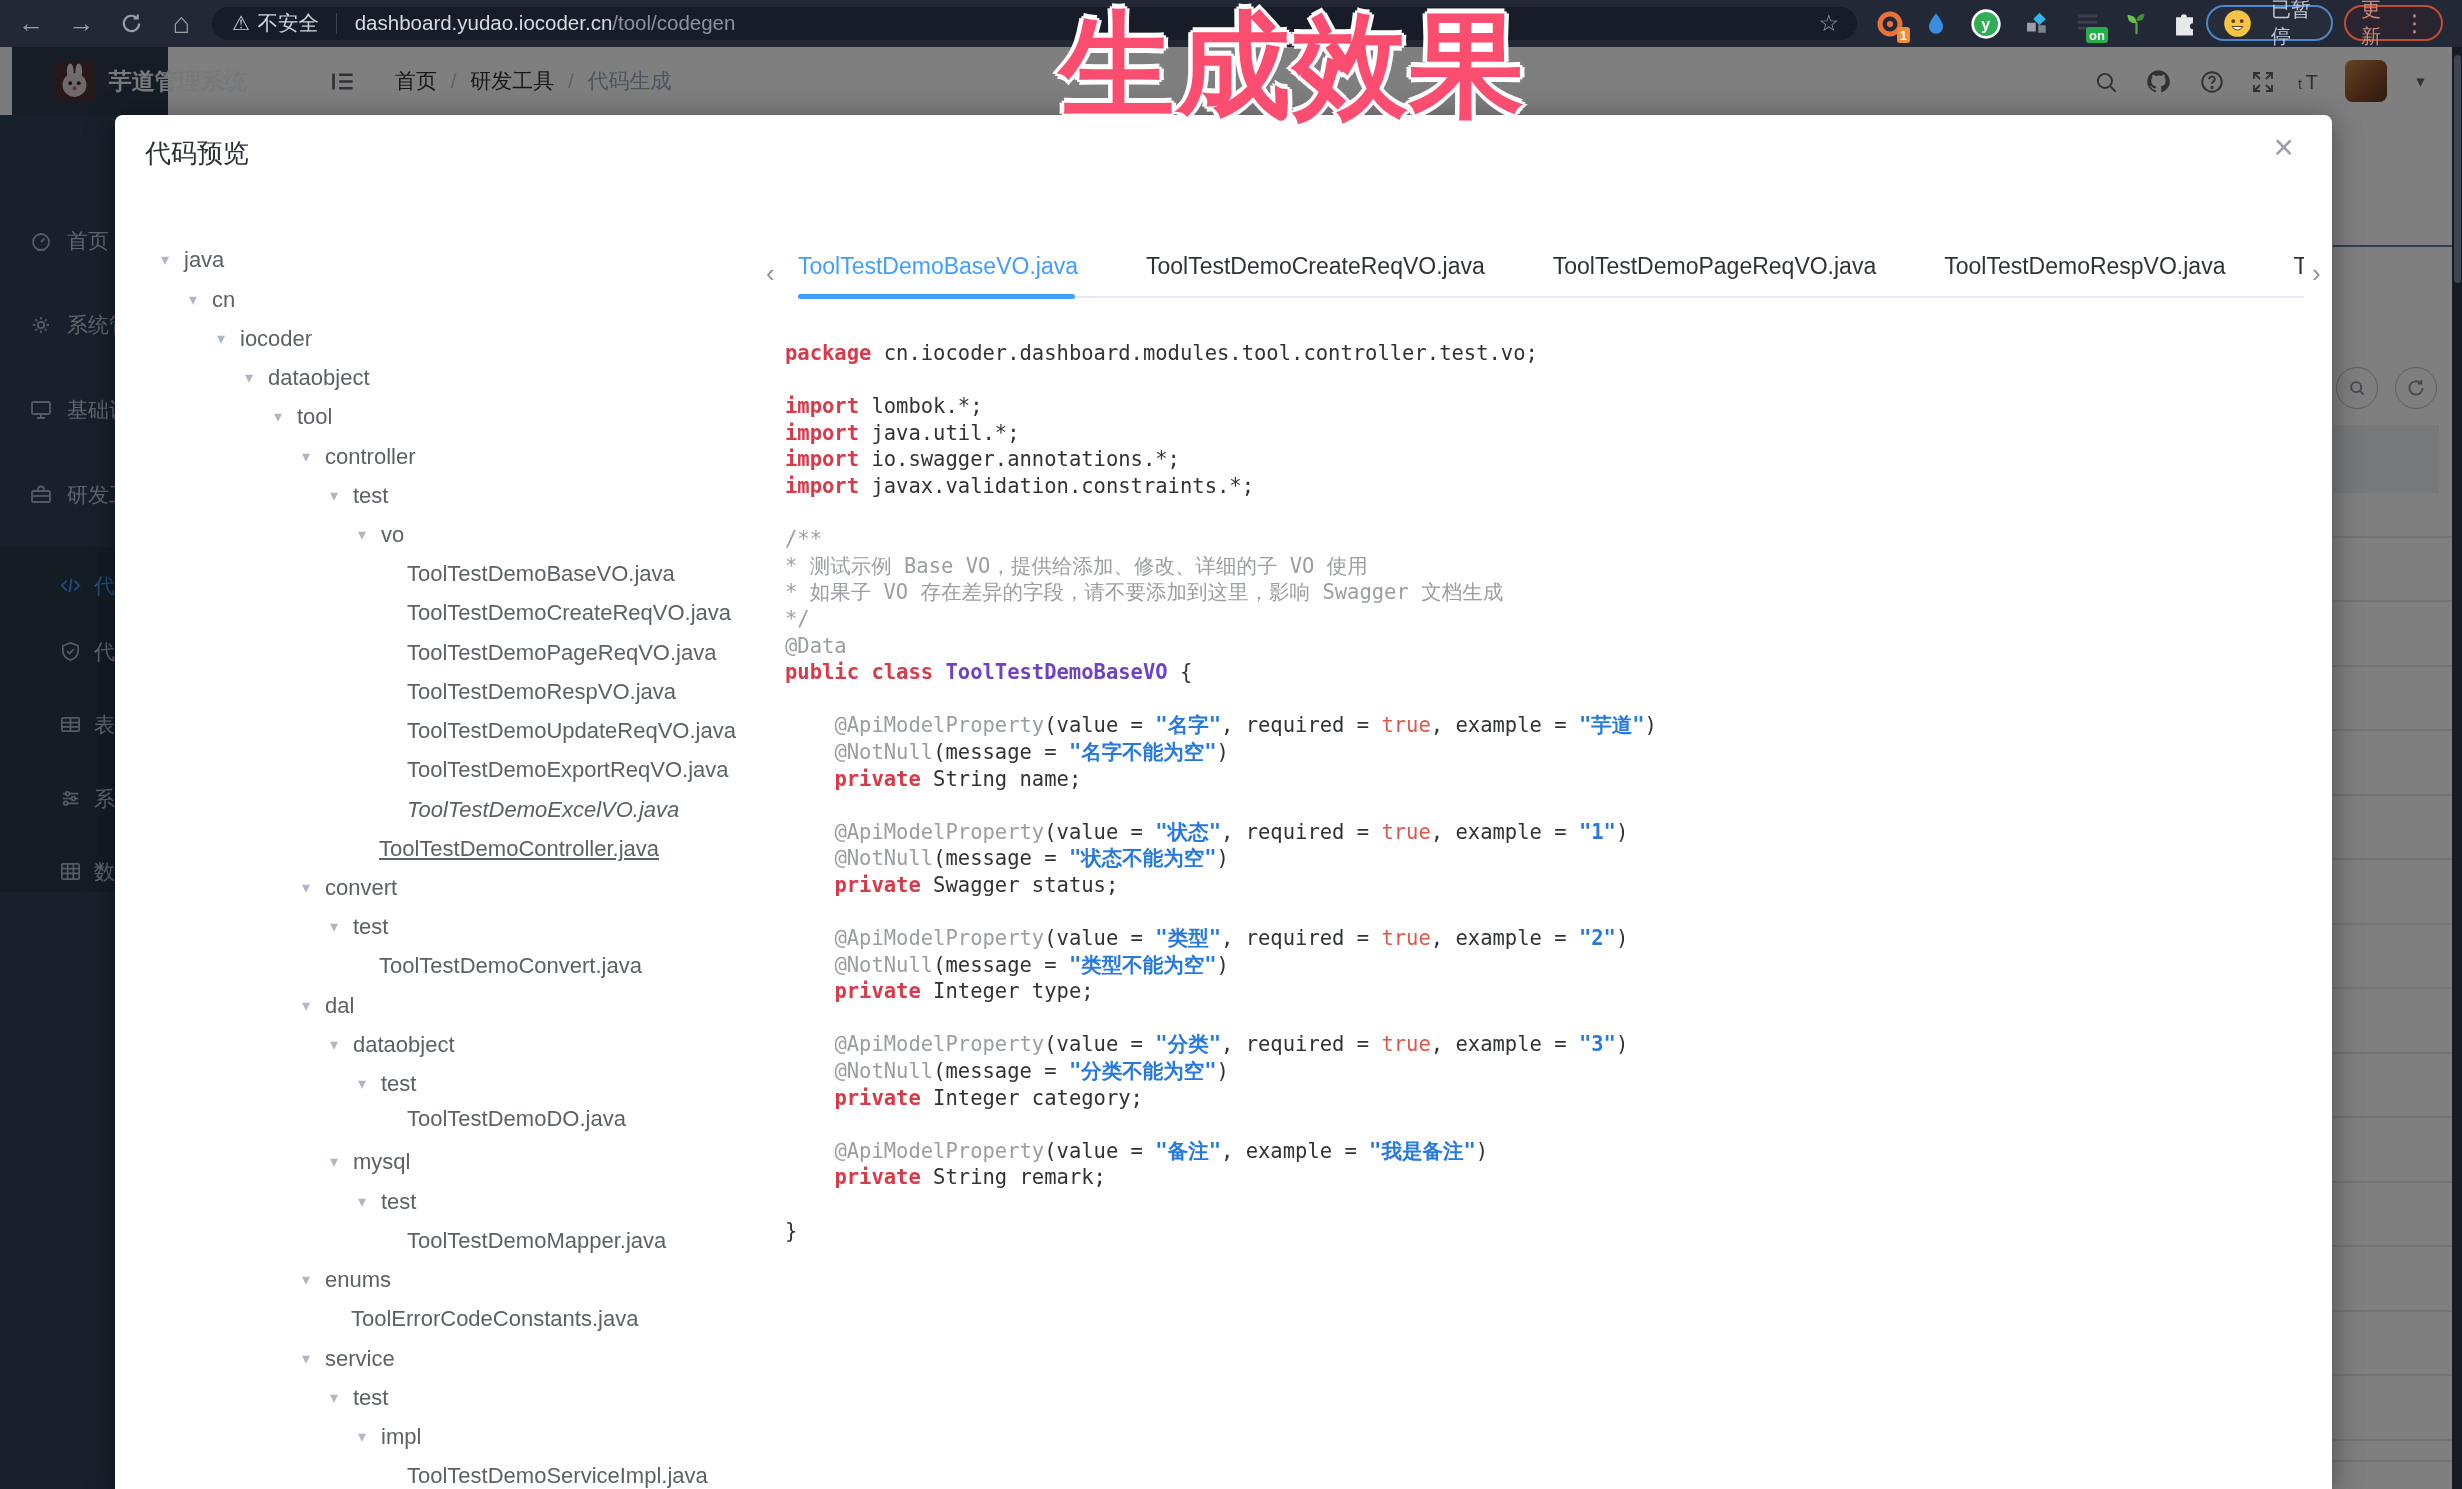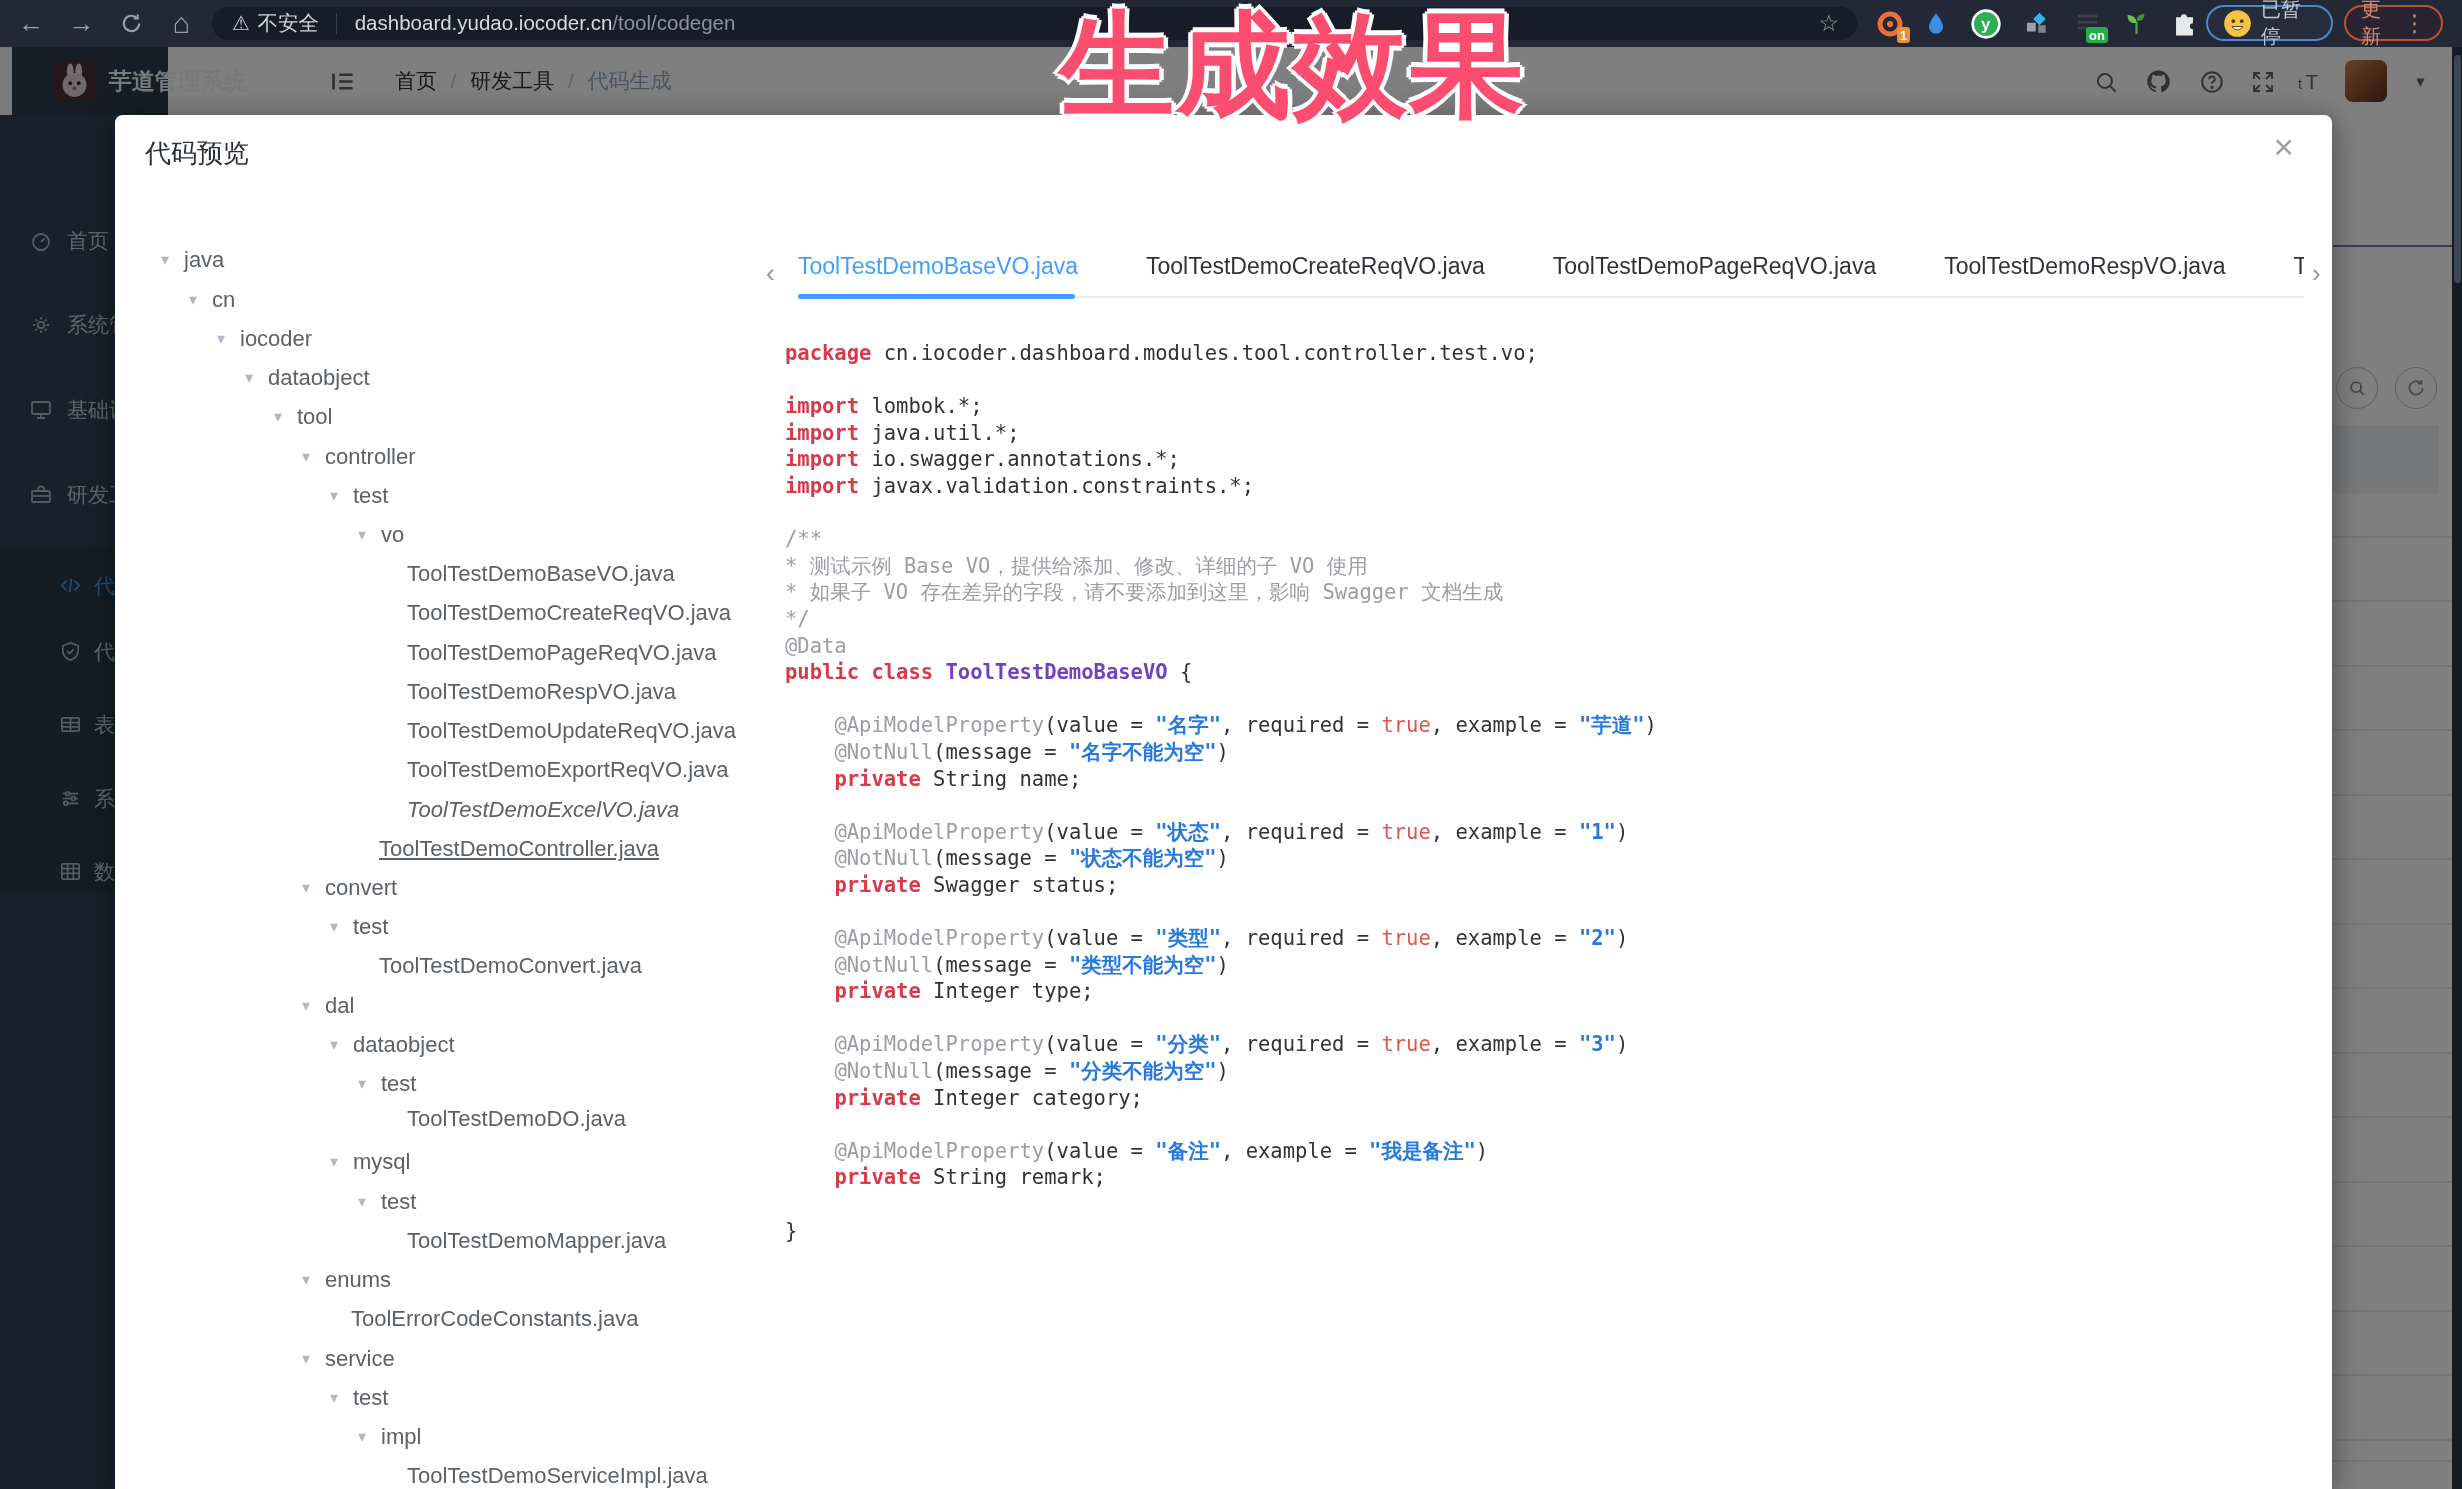--- a/index.html
+++ b/index.html
@@ -14,21 +14,21 @@
   .url-pill{position:absolute;left:212px;top:6.8px;width:1645px;height:33px;border-radius:16.7px;
     background:#171c28;color:#d7dae0;display:flex;align-items:center;font-size:20.5px;}
   .url-sec{display:flex;align-items:center;gap:7.6px;padding:0 16.7px 0 20px;color:#cfd3da;
     border-right:1.5px solid #3a4150;height:21px;}
   .url-text{padding-left:18px;white-space:nowrap;}
   .url-path{color:#8d939e;}
   .star{position:absolute;right:18px;color:#9aa0a6;font-size:23px;top:50%;transform:translateY(-50%);}
   .ext{position:absolute;top:6.8px;width:35px;height:35px;display:flex;align-items:center;justify-content:center;}
   .badge{position:absolute;font-size:13px;line-height:1;padding:1.5px 3px;border-radius:3px;color:#fff;font-weight:bold;}
   .chip{position:absolute;top:5.3px;height:36px;border-radius:18px;display:flex;align-items:center;
-    gap:9px;padding:0 15px;font-size:20px;}
+    gap:19px;padding:0 15px;font-size:20px;}
   .chip-profile{left:2206px;width:127px;border:2.3px solid #4f85c9;color:#c3c8d2;background:#262c3a;}
   .chip-update{left:2344px;width:99px;border:2.3px solid #bf4f33;color:#cf8a75;background:#2a2430;justify-content:center;}
 
   
   .page{position:absolute;left:0;top:47px;width:2452px;height:1443px;background:#f2f4f7;overflow:hidden;}
   .app-header{position:absolute;left:12px;top:0;width:2452px;height:68px;background:#ffffff;}
   .logo-block{position:absolute;left:0;top:0;width:156px;height:68px;background:#2c3a4d;display:flex;
     align-items:center;gap:13.7px;padding-left:42px;}
   .brand{color:#f0f2f5;font-size:23px;font-weight:bold;white-space:nowrap;}
   .crumb{position:absolute;top:0;height:68px;display:flex;align-items:center;font-size:21px;color:#303133;}

